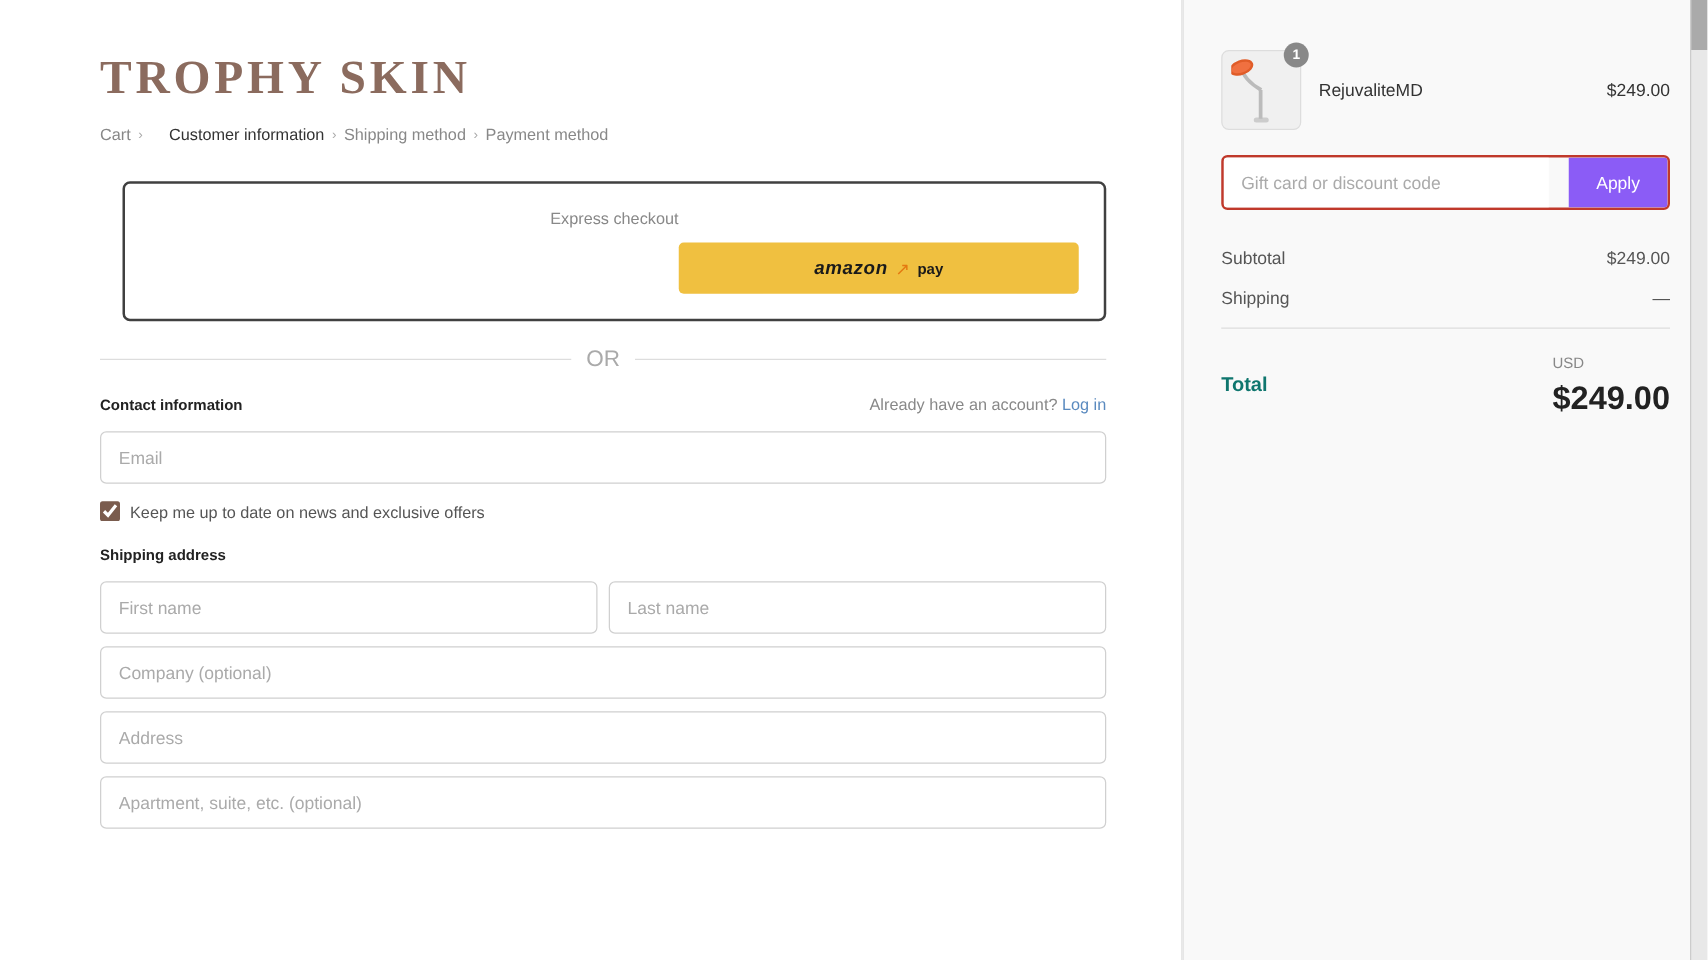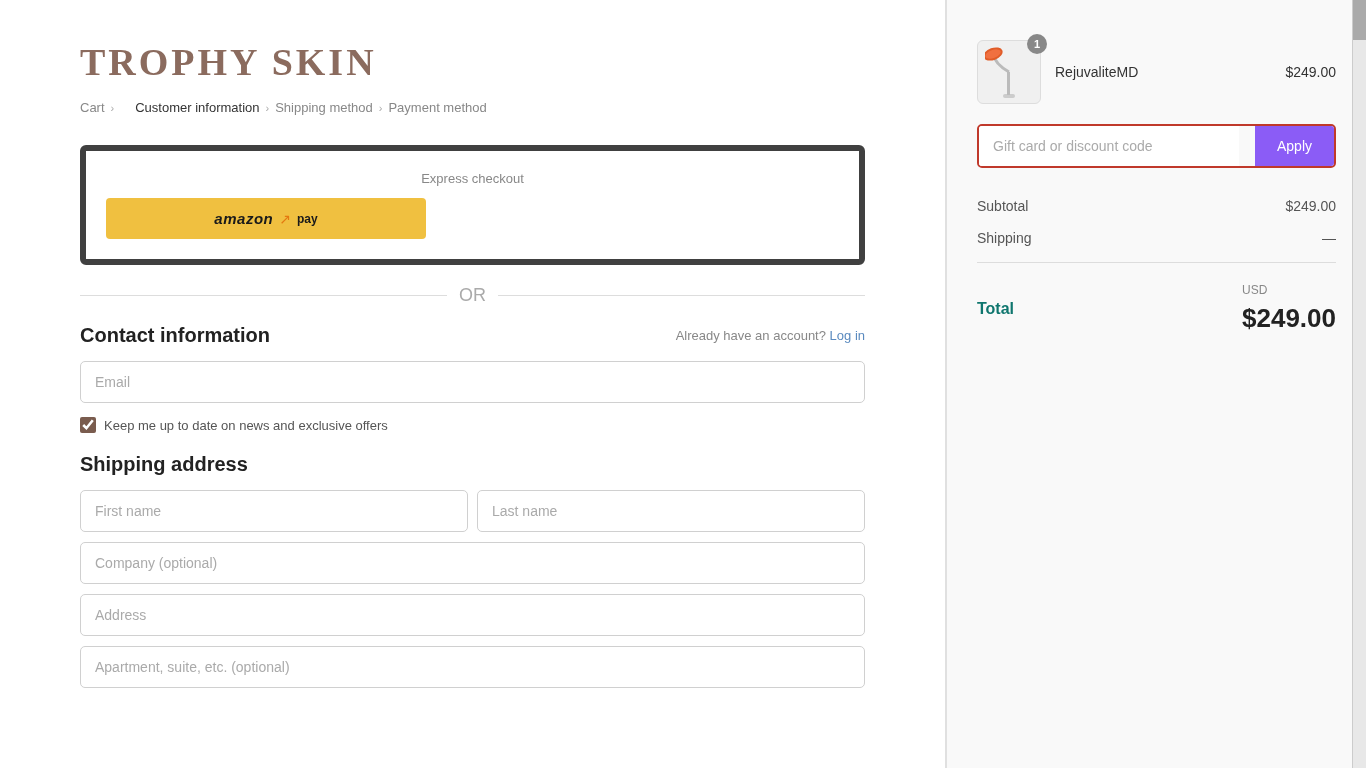--- a/index.html
+++ b/index.html
@@ -11,21 +11,21 @@
       height: 768px;
       overflow: hidden;
     }
     .layout {
       display: flex;
       height: 768px;
     }
     .left-panel {
       flex: 1;
       background: #fff;
-      padding: 40px 80px 40px 80px;
+      padding: 40px 60px 40px 80px;
       overflow-y: auto;
       border-right: 1px solid #e0e0e0;
     }
     .right-panel {
       width: 420px;
       background: #f9f9f9;
       padding: 40px 30px;
       border-left: 1px solid #e0e0e0;
       position: relative;
     }
@@ -76,25 +76,26 @@
       font-weight: 500;
       margin-left: 15px;
     }
     .breadcrumb .chevron {
       color: #aaa;
       font-size: 11px;
     }
 
     
     .express-checkout-box {
-      border: 6px solid #404040;
+      border: 2px solid #404040;
       border-radius: 6px;
       padding: 20px;
       text-align: center;
       margin-bottom: 20px;
+      margin-left: 18px;
     }
     .express-label {
       font-size: 13px;
       color: #888;
       margin-bottom: 12px;
     }
     .amazon-pay-btn {
       background: #f0c040;
       border: none;
       border-radius: 4px;
@@ -135,21 +136,21 @@
     }
 
     
     .section-header {
       display: flex;
       justify-content: space-between;
       align-items: center;
       margin-bottom: 14px;
     }
     .section-title {
-      font-size: 20px;
+      font-size: 12px;
       font-weight: 600;
       color: #222;
     }
     .login-link {
       font-size: 13px;
       color: #888;
     }
     .login-link a {
       color: #5a8abf;
       text-decoration: none;
@@ -343,21 +344,21 @@
       <span class="active">Customer information</span>
       <span class="chevron">›</span>
       <a href="#">Shipping method</a>
       <span class="chevron">›</span>
       <a href="#">Payment method</a>
     </nav>
 
     
     <div class="express-checkout-box">
       <div class="express-label">Express checkout</div>
-      <div style="display:flex;justify-content:flex-start;">
+      <div style="display:flex;justify-content:flex-end;">
         <button class="amazon-pay-btn">
           <span class="amazon-text">amazon</span>
           <span class="amazon-arrow">↗</span>
           <span style="font-size:12px;font-weight:600;color:#1a1a1a;">pay</span>
         </button>
       </div>
     </div>
 
     
     <div class="or-divider">

